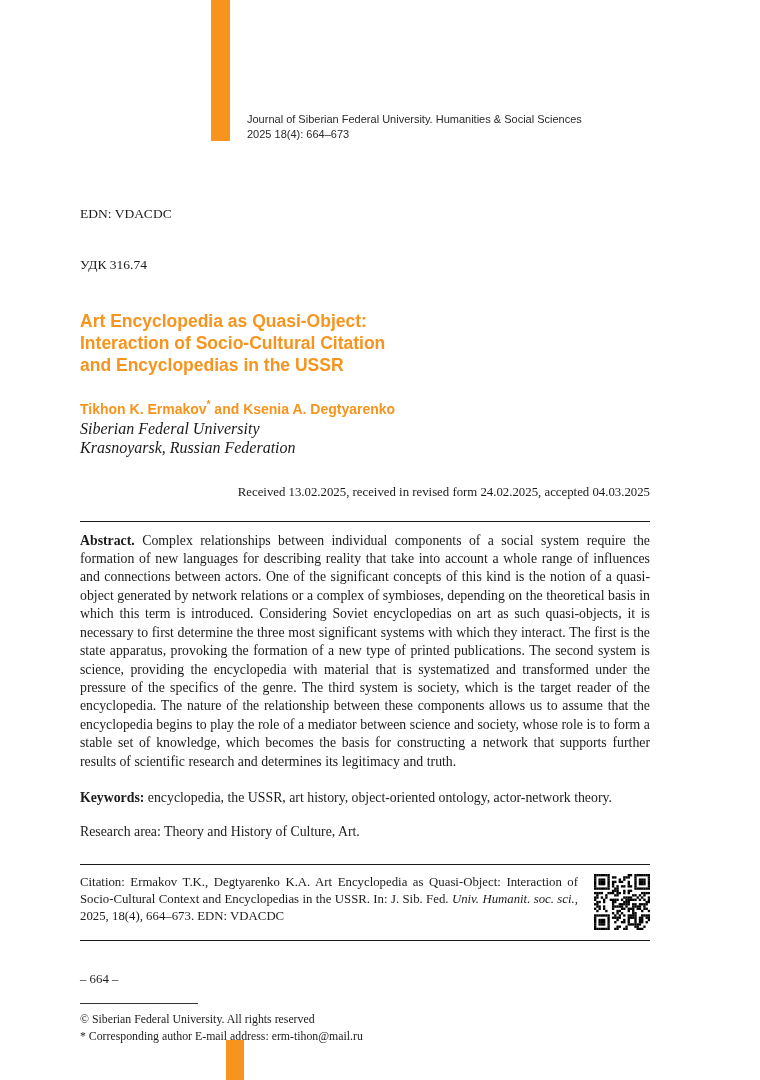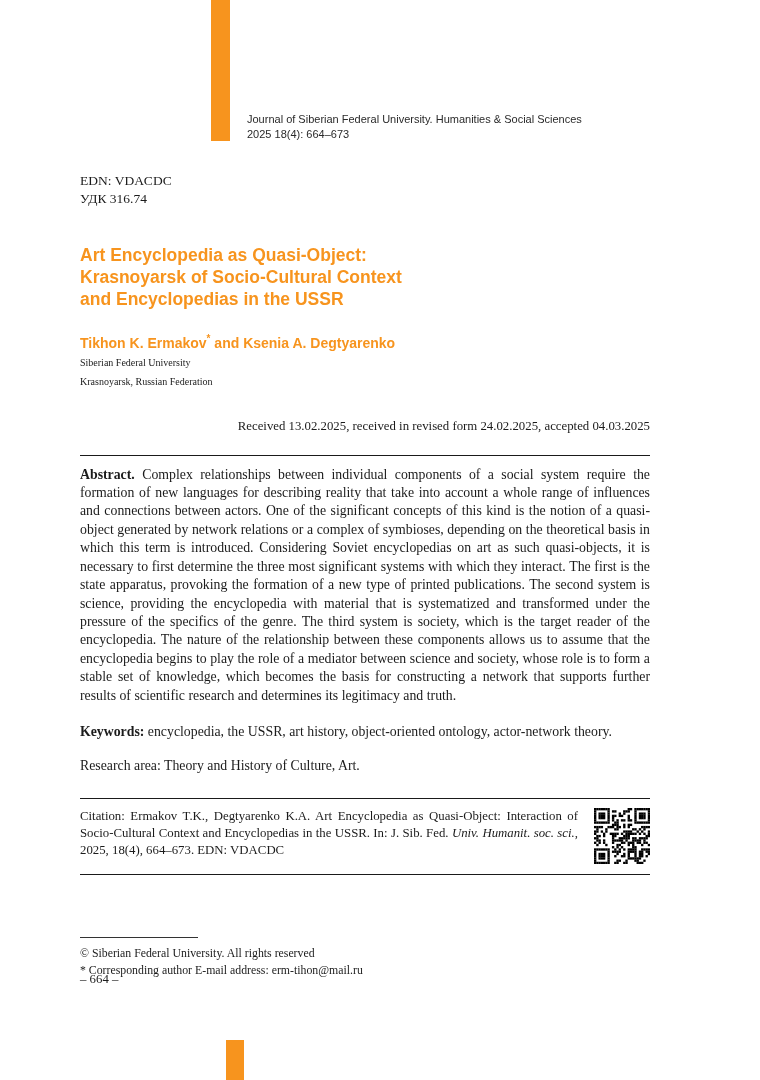--- a/index.html
+++ b/index.html
@@ -30,42 +30,43 @@
     position:absolute; left:247px; top:112px;
     font-family:"Liberation Sans", sans-serif;
     font-size:11px; line-height:15px; color:#2a2a2a;
   }
 
   
   .content {
     position:absolute; left:80px; top:172px; width:570px;
   }
 
-  .meta-line { font-size:13.5px; line-height:18px; }
+  .meta-line { font-size:13.5px; line-height:18px;margin-top:33px; }
   .meta-line.udc { margin-bottom:36px; }
 
   .title {
     font-family:"Liberation Sans", sans-serif;
     font-weight:bold;
     font-size:17.5px; line-height:22px;
     color:var(--accent, #F7941E);
   }
   .title .tline { display:block; }
 
   .authors {
     margin-top:20px;
     font-family:"Liberation Sans", sans-serif;
     font-weight:bold;
     font-size:14px; line-height:18px;
     color:var(--accent, #F7941E);
   }
   .authors sup { font-size:10px; }
 
   .affil {
-    font-size:10px; line-height:17.5px;
+    font-style:italic;
+    font-size:16px; line-height:17.5px;
     margin-top:2px;
   }
 
   .dates {
     margin-top:28px;
     font-size:12.8px;
     text-align:right;
   }
 
   .rule-main {
@@ -132,21 +133,21 @@
     <div>2025 18(4): 664–673</div>
   </header>
 
   <main class="content">
 
     <div class="meta-line">EDN: VDACDC</div>
     <div class="meta-line udc">УДК 316.74</div>
 
     <h1 class="title">
         <span class="tline">Art Encyclopedia as Quasi-Object:</span>
-        <span class="tline">Krasnoyarsk of Socio-Cultural Context</span>
+        <span class="tline">Interaction of Socio-Cultural Citation</span>
         <span class="tline">and Encyclopedias in the USSR</span>
       </h1>
 
     <div class="authors"><span>Tikhon K. Ermakov</span><sup>*</sup><span> and Ksenia A. Degtyarenko</span></div>
 
     <div class="affil">Siberian Federal University</div>
     <div class="affil">Krasnoyarsk, Russian Federation</div>
 
     <div class="dates">Received 13.02.2025, received in revised form 24.02.2025, accepted 04.03.2025</div>
 

